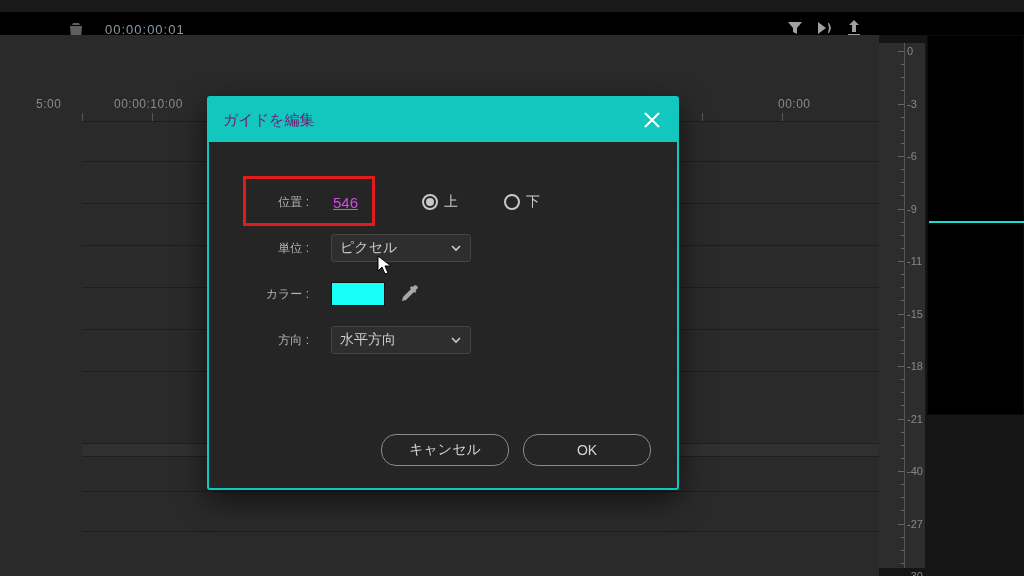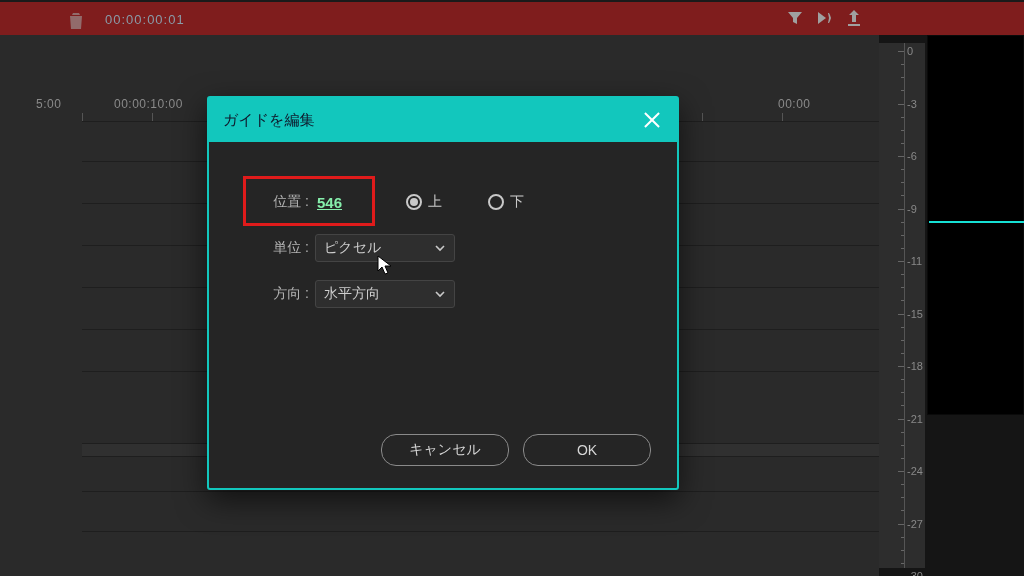--- a/index.html
+++ b/index.html
@@ -11,23 +11,23 @@
     font-family: "Hiragino Kaku Gothic Pro", "Meiryo", sans-serif;
     overflow: hidden;
     color: #999;
     font-size: 13px;
     position: relative;
   }
 
   
   .top-strip {
     position: absolute;
-    left: 0; right: 0; top: 2px;
+    left: 0; right: 0; top: 12px;
     height: 35px;
-    background: #7f1d1d;
+    background: #000000;
     border-bottom: 1px solid #111;
   }
   .top-strip .bin-icon {
     position: absolute;
     left: 68px; top: 10px;
     width: 16px; height: 18px;
     opacity: .6;
   }
   .top-strip .timecode-main {
     position: absolute;
@@ -164,21 +164,21 @@
     box-shadow: 0 10px 30px rgba(0,0,0,.6);
   }
   .dialog .titlebar {
     height: 44px;
     background: #12c7bd;
     display: flex;
     align-items: center;
     padding: 0 14px;
   }
   .dialog .titlebar .title {
-    color: #0f172a;
+    color: #701a75;
     font-size: 15px;
     font-weight: 500;
   }
   .dialog .titlebar .close {
     margin-left: auto;
     width: 22px; height: 22px;
     position: relative;
     cursor: pointer;
   }
   .dialog .titlebar .close::before,
@@ -198,30 +198,29 @@
   .row {
     display: flex;
     align-items: center;
     height: 40px;
     margin-bottom: 6px;
   }
   .row .label {
     width: 56px;
     text-align: right;
     color: #b3b3b3;
-    font-size: 14px;
-    margin-right: 6px;
+    font-size: 12px;
+    margin-right: 22px;
   }
   .scrub-val {
-    color: #86efac;
+    color: #d946ef;
     text-decoration: underline;
     font-size: 15px;
     padding: 0 2px;
     cursor: ew-resize;
-    font-weight: bold;
   }
   .radio-group {
     display: flex;
     align-items: center;
     gap: 46px;
     margin-left: 62px;
   }
   .radio {
     display: inline-flex;
     align-items: center;
@@ -406,21 +405,21 @@
       <span class="lab" style="top: 317px;">-18</span>
       <span class="tick" style="top: 375.5px;"></span>
       <span class="tick" style="top: 388.625px; width: 3px;"></span>
       <span class="tick" style="top: 401.75px; width: 3px;"></span>
       <span class="tick" style="top: 414.875px; width: 3px;"></span>
       <span class="lab" style="top: 369.5px;">-21</span>
       <span class="tick" style="top: 428px;"></span>
       <span class="tick" style="top: 441.125px; width: 3px;"></span>
       <span class="tick" style="top: 454.25px; width: 3px;"></span>
       <span class="tick" style="top: 467.375px; width: 3px;"></span>
-      <span class="lab" style="top: 422px;">-24</span>
+      <span class="lab" style="top: 422px;">-40</span>
       <span class="tick" style="top: 480.5px;"></span>
       <span class="tick" style="top: 493.625px; width: 3px;"></span>
       <span class="tick" style="top: 506.75px; width: 3px;"></span>
       <span class="tick" style="top: 519.875px; width: 3px;"></span>
       <span class="lab" style="top: 474.5px;">-27</span>
       <span class="lab" style="top: 527px;">-30</span>
     </div>
   <div class="black-view"></div>
   <div class="cyan-line"></div>
 </div>
@@ -455,20 +454,29 @@
       <span class="dropdown">
         <span>ピクセル</span>
         <span class="chev">
           <svg width="12" height="12" viewBox="0 0 12 12">
               <path d="M2 4l4 4 4-4" stroke="#c9c9c9" stroke-width="1.6" fill="none"></path>
             </svg>
         </span>
       </span>
     </div>
 
+    <div class="row">
+      <span class="label">カラー :</span>
+      <span class="swatch" style="background: rgb(23, 255, 246);"></span>
+      <span class="eyedropper">
+        <svg viewBox="0 0 20 20" width="20" height="20">
+          <path fill="#c9c9c9" d="M15.7 1.3a2.5 2.5 0 0 1 3 3l-2.3 2.3 1 1-1.4 1.4-1-1L7 16l-4 1 1-4 8-8-1-1L12.4 2l1 1 2.3-1.7z"></path>
+        </svg>
+      </span>
+    </div>
 
     <div class="row">
       <span class="label">方向 :</span>
       <span class="dropdown">
         <span>水平方向</span>
         <span class="chev">
           <svg width="12" height="12" viewBox="0 0 12 12">
               <path d="M2 4l4 4 4-4" stroke="#c9c9c9" stroke-width="1.6" fill="none"></path>
             </svg>
         </span>

